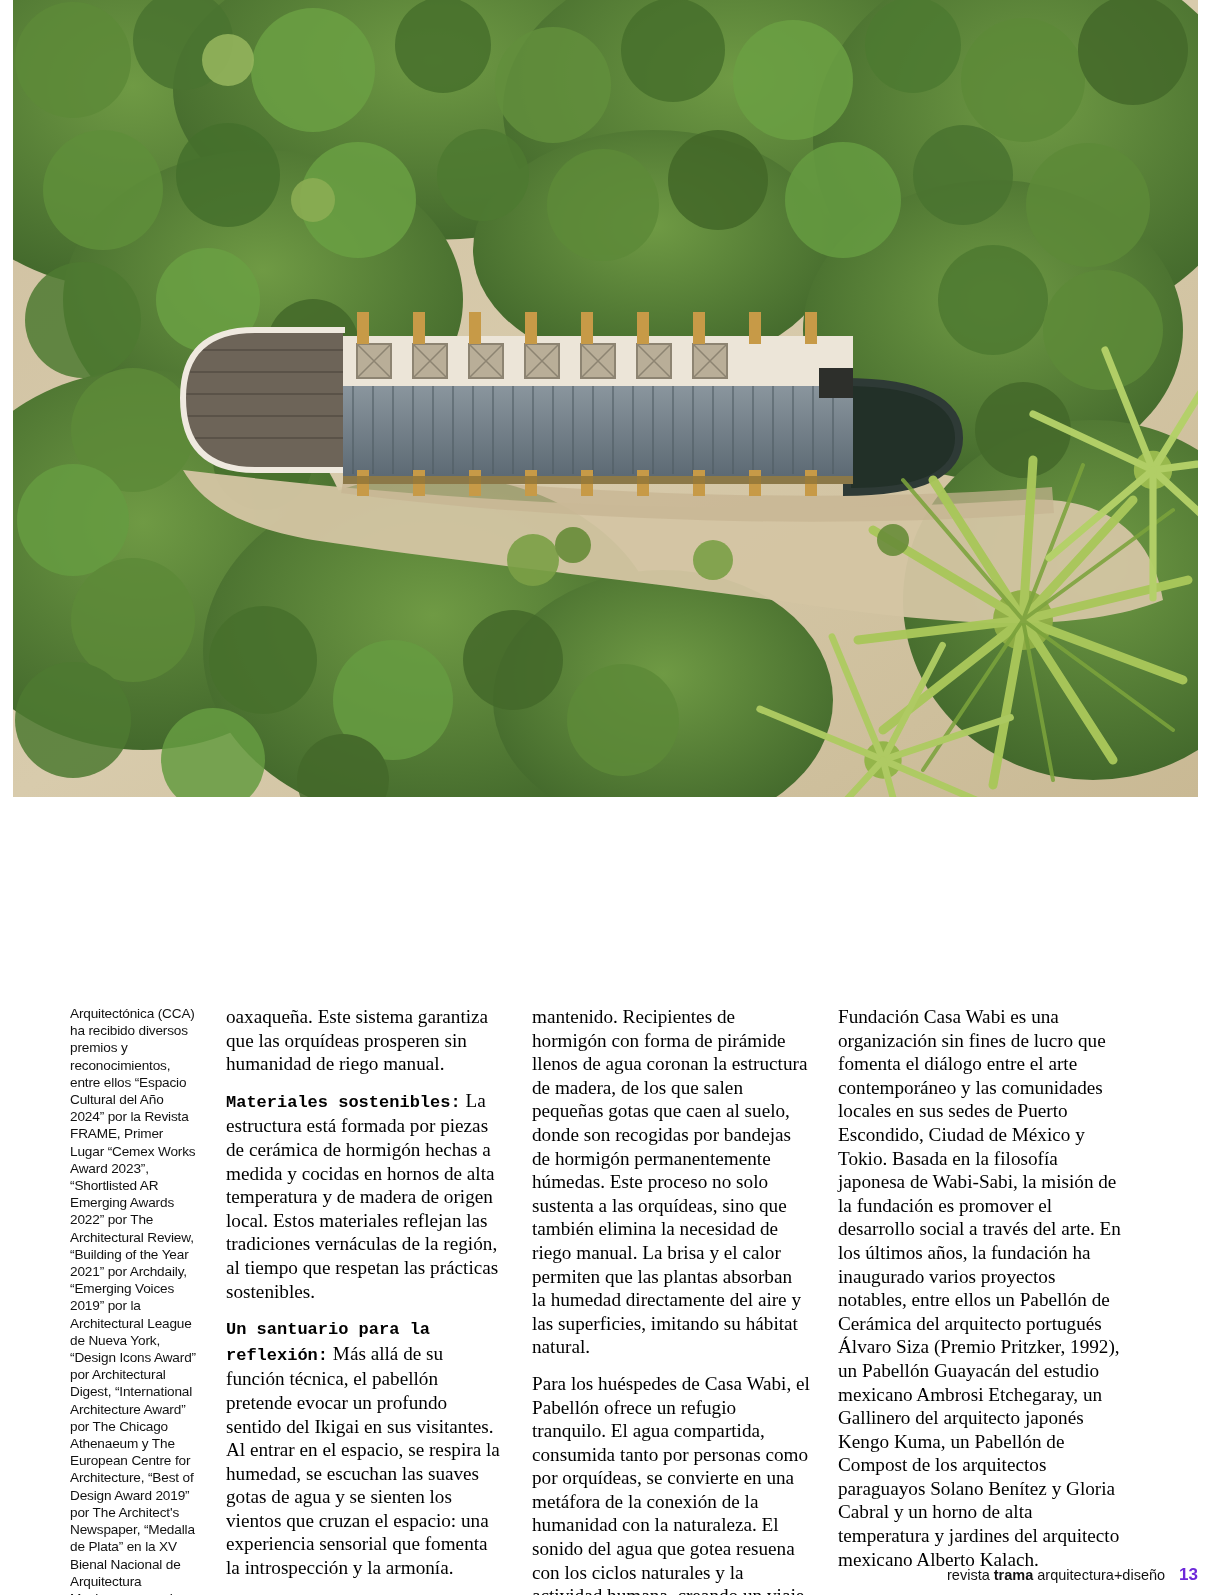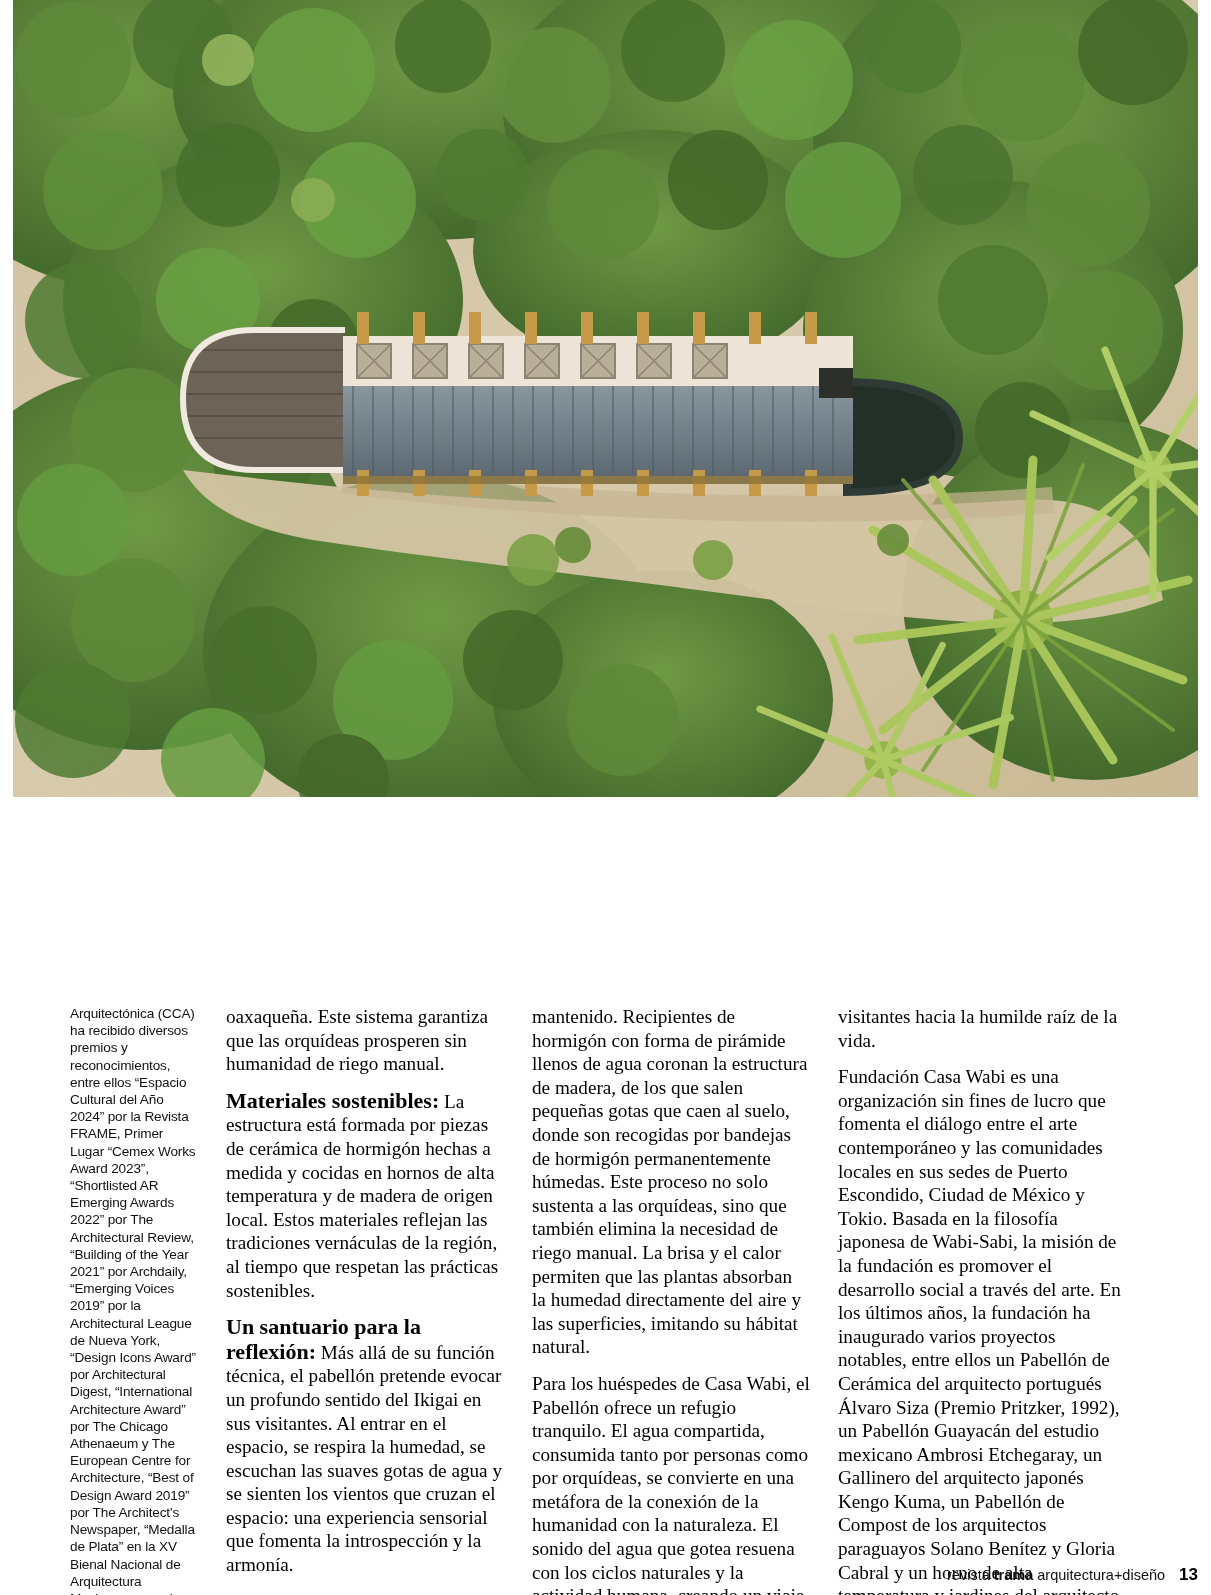--- a/index.html
+++ b/index.html
@@ -61,23 +61,23 @@
     font-family: "Liberation Serif", serif;
     font-size: 19.2px;
     line-height: 23.6px;
     color: #000000;
     text-align: left;
     hyphens: none;
   }
   .col p.body:last-child { margin-bottom: 0; }
 
   .lead {
-    font-family: Liberation Serif, serif;
+    font-family: Liberation Mono, monospace;
     font-weight: bold;
-    font-size: 22px;
+    font-size: 17px;
     color: #000000;
     text-align: right;
   }
 
   
   .footer {
     position: absolute;
     right: 13px;
     bottom: 10px;
     display: flex;
@@ -88,21 +88,21 @@
     font-family: "Liberation Sans", sans-serif;
     font-size: 14.5px;
     color: #111111;
     letter-spacing: 0px;
   }
   .footer-text b { font-weight: bold; }
   .folio {
     font-family: "Liberation Sans", sans-serif;
     font-weight: bold;
     font-size: 17px;
-    color: #000000;
+    color: #6d28d9;
   }
 </style>
 </head>
 <body>
 
 <div class="page">
 
   <div class="photo">
     <svg viewBox="0 0 1185 797" preserveAspectRatio="none">
       <defs>
@@ -357,21 +357,20 @@
       <p class="body"><span class="lead">Un santuario para la reflexión:</span><span> Más allá de su función técnica, el pabellón pretende evocar un profundo sentido del Ikigai en sus visitantes. Al entrar en el espacio, se respira la humedad, se escuchan las suaves gotas de agua y se sienten los vientos que cruzan el espacio: una experiencia sensorial que fomenta la introspección y la armonía.</span></p>
       <p class="body"><span>El elemento central que sustenta el crecimiento de las orquídeas es el ambiente húmedo cuidadosamente</span></p>
     </div>
 
     <div class="col col-2">
       <p class="body"><span>mantenido. Recipientes de hormigón con forma de pirámide llenos de agua coronan la estructura de madera, de los que salen pequeñas gotas que caen al suelo, donde son recogidas por bandejas de hormigón permanentemente húmedas. Este proceso no solo sustenta a las orquídeas, sino que también elimina la necesidad de riego manual. La brisa y el calor permiten que las plantas absorban la humedad directamente del aire y las superficies, imitando su hábitat natural.</span></p>
       <p class="body"><span>Para los huéspedes de Casa Wabi, el Pabellón ofrece un refugio tranquilo. El agua compartida, consumida tanto por personas como por orquídeas, se convierte en una metáfora de la conexión de la humanidad con la naturaleza. El sonido del agua que gotea resuena con los ciclos naturales y la actividad humana, creando un viaje contemplativo que reorienta a los</span></p>
     </div>
 
     <div class="col col-3">
-      <p class="body"><span>visitantes hacia la humilde raíz de la vida.</span></p>
       <p class="body"><span>Fundación Casa Wabi es una organización sin fines de lucro que fomenta el diálogo entre el arte contemporáneo y las comunidades locales en sus sedes de Puerto Escondido, Ciudad de México y Tokio. Basada en la filosofía japonesa de Wabi-Sabi, la misión de la fundación es promover el desarrollo social a través del arte. En los últimos años, la fundación ha inaugurado varios proyectos notables, entre ellos un Pabellón de Cerámica del arquitecto portugués Álvaro Siza (Premio Pritzker, 1992), un Pabellón Guayacán del estudio mexicano Ambrosi Etchegaray, un Gallinero del arquitecto japonés Kengo Kuma, un Pabellón de Compost de los arquitectos paraguayos Solano Benítez y Gloria Cabral y un horno de alta temperatura y jardines del arquitecto mexicano Alberto Kalach.</span></p>
     </div>
   </div>
 
   <div class="footer">
     <div class="footer-text"><span>revista </span><b>trama</b><span> arquitectura+diseño</span></div>
     <div class="folio">13</div>
   </div>
 
 </div>

